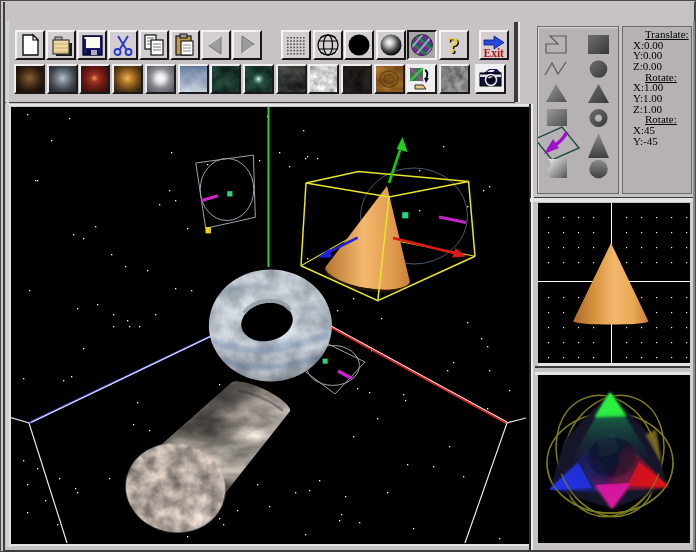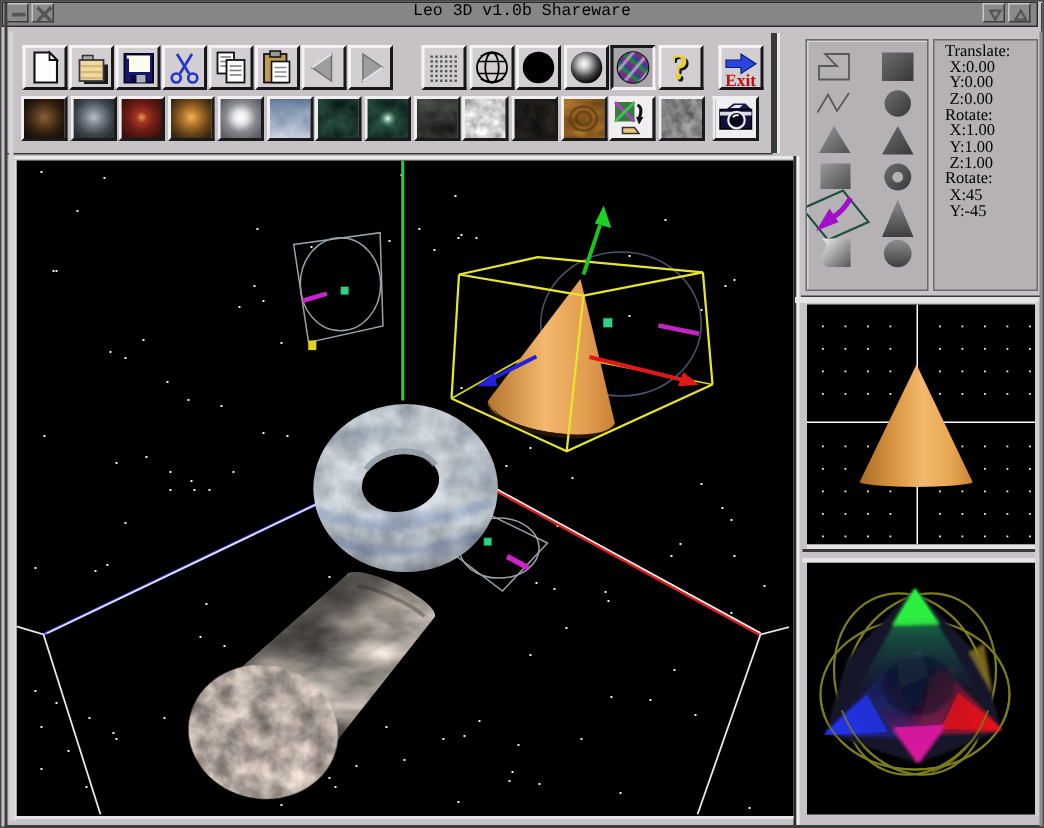--- a/index.html
+++ b/index.html
@@ -5,21 +5,21 @@
 #win{position:absolute;left:0;top:0;width:696px;height:552px;background:#c6c2c6;border:1px solid #4a4a4a;}
 .abs{position:absolute;}
 #titlebar{left:2px;top:2px;width:691px;height:17px;background:#868686;border:1px solid #2e2e2e;}
 #title{position:absolute;left:0;top:1px;width:100%;text-align:center;font-family:"Liberation Mono",monospace;font-size:11px;color:#000;letter-spacing:0px;}
 .tbtn{position:absolute;top:1px;width:15px;height:13px;background:#8a8a8a;border-top:1px solid #c8c8c8;border-left:1px solid #c8c8c8;border-right:1px solid #3c3c3c;border-bottom:1px solid #3c3c3c;}
 .btn{position:absolute;top:29px;width:30px;height:30px;background:#d2ced2;border-top:2px solid #f4f2f4;border-left:2px solid #f4f2f4;border-right:2px solid #17171a;border-bottom:2px solid #17171a;}
 .sw{position:absolute;top:63px;width:31px;height:30px;background:#888;border-top:2px solid #f0eef0;border-left:2px solid #f0eef0;border-right:2px solid #1a1a1a;border-bottom:2px solid #1a1a1a;overflow:hidden;}
 #canvas{left:10px;top:106px;width:518px;height:437px;background:#000;}
 #shapespanel{left:536px;top:25px;width:82px;height:168px;background:#b5b1b5;border:1px solid #6a6a6a;box-shadow:inset 1px 1px 0 #d8d8d8;}
 #textpanel{left:621px;top:25px;width:70px;height:168px;background:#b5b1b5;border:1px solid #6a6a6a;font-family:"Liberation Serif",serif;font-size:11px;line-height:10.65px;color:#000;padding-top:2px;}
-#textpanel div.l{padding-left:7px;}
+#textpanel div.l{padding-left:22px;text-decoration:underline;}
 #textpanel div.v{padding-left:10px;}
 #view2{left:537px;top:202px;width:152px;height:160px;background:#000;}
 #view3{left:537px;top:374px;width:152px;height:168px;background:#000;}
 .frameline{position:absolute;}
 </style></head>
 <body>
 <svg width="0" height="0" style="position:absolute">
     <defs>
 <filter color-interpolation-filters="sRGB" id="fCloud" x="0" y="0" width="100%" height="100%">
         <feTurbulence type="fractalNoise" baseFrequency="0.07" numOctaves="4" seed="7"></feTurbulence>
@@ -63,35 +63,20 @@
         <feTurbulence type="fractalNoise" baseFrequency="0.065" numOctaves="4" seed="23"></feTurbulence>
         <feColorMatrix type="matrix" values="0.75 0 0 0 0.32  0.70 0 0 0 0.30  0.66 0 0 0 0.29  0 0 0 0 1"></feColorMatrix>
         <feComposite in2="SourceGraphic" operator="in"></feComposite>
       </filter>
 <filter id="fBlur2" x="-20%" y="-20%" width="140%" height="140%">
         <feGaussianBlur stdDeviation="1.6"></feGaussianBlur>
       </filter>
 </defs>
   </svg>
 <div id="win">
-<div id="titlebar">
-<div class="tbtn" style="left:3px;"><svg width="15" height="13">
-          <rect x="3" y="5.5" width="9" height="2.5" fill="#555"></rect>
-        </svg></div>
-<div class="tbtn" style="left:20px;"><svg width="15" height="13">
-          <path d="M3 2 L12 11 M12 2 L3 11" stroke="#555" stroke-width="2.2"></path>
-        </svg></div>
-<div id="title">Leo 3D v1.0b Shareware</div>
-<div class="tbtn" style="left:654px;"><svg width="15" height="13">
-          <polygon points="4,4 11,4 7.5,10" fill="none" stroke="#555" stroke-width="1.5"></polygon>
-        </svg></div>
-<div class="tbtn" style="left:671px;"><svg width="15" height="13">
-          <polygon points="4,10 11,10 7.5,4" fill="none" stroke="#555" stroke-width="1.5"></polygon>
-        </svg></div>
-</div>
 <div class="btn" style="left:14px;"><svg width="26" height="26" viewBox="0 0 26 26">
         <path d="M6 3 h10 l5 5 v15 h-15 z" fill="#fdfdfd" stroke="#111" stroke-width="1.4"></path>
         <path d="M16 3 l5 5 h-5 z" fill="#fff" stroke="#111" stroke-width="1.2"></path>
       </svg></div>
     <div class="btn" style="left:45px;"><svg width="26" height="26" viewBox="0 0 26 26">
         <rect x="8" y="11" width="16" height="13" fill="#1a1a1a"></rect>
         <rect x="7" y="5" width="7" height="5" fill="#b0aca8" stroke="#333" stroke-width="1"></rect>
         <rect x="5" y="8" width="16" height="14" fill="#eed9a2" stroke="#3a3a3a" stroke-width="1.2"></rect>
         <path d="M6 12 h14 M6 16 h14 M6 20 h14" stroke="#d8b878" stroke-width="1.5"></path>
       </svg></div>

